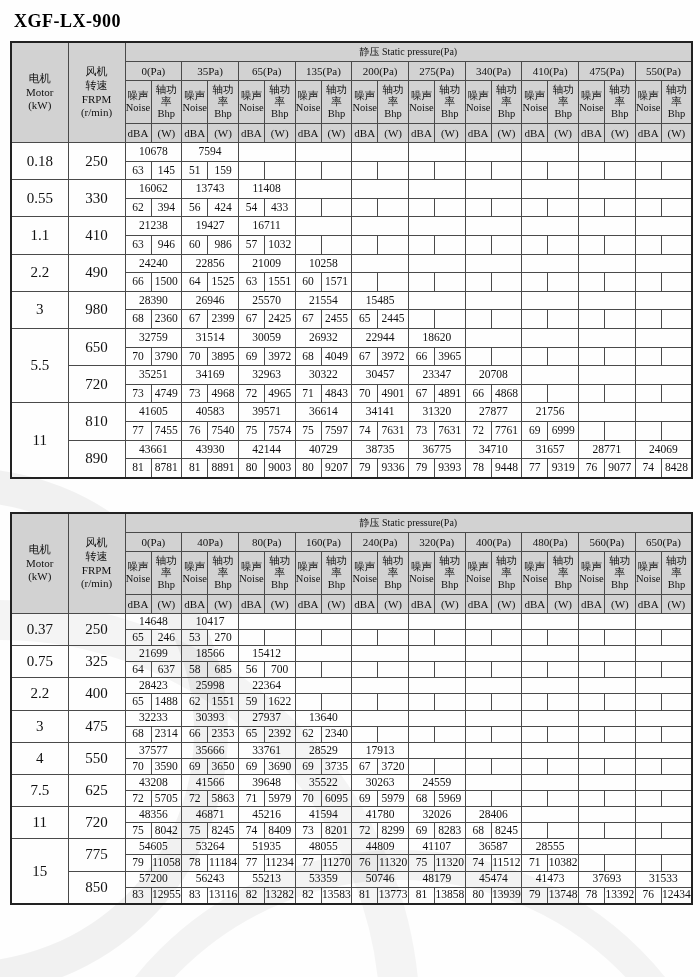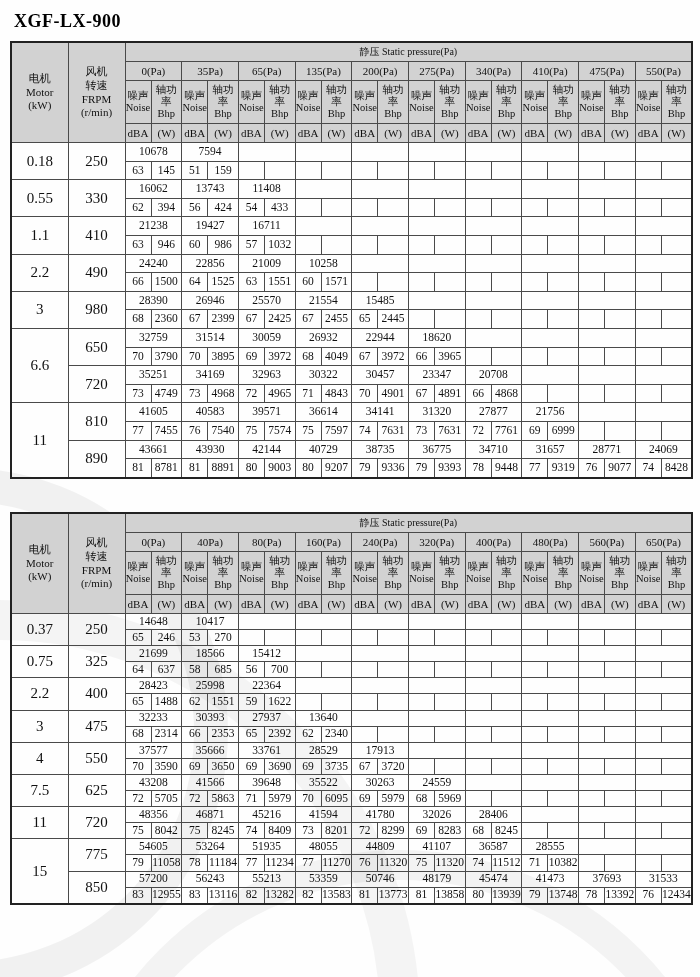--- a/index.html
+++ b/index.html
@@ -384,21 +384,21 @@
               <td></td>
               <td></td>
               <td></td>
               <td></td>
               <td></td>
               <td></td>
               <td></td>
               <td></td>
             </tr>
             <tr class="arow">
-              <td class="lbl" rowspan="4">6.6</td>
+              <td class="lbl" rowspan="4">5.5</td>
               <td class="lbl" rowspan="2">650</td>
               <td colspan="2">32759</td>
               <td colspan="2">31514</td>
               <td colspan="2">30059</td>
               <td colspan="2">26932</td>
               <td colspan="2">22944</td>
               <td colspan="2">18620</td>
               <td colspan="2"></td>
               <td colspan="2"></td>
               <td colspan="2"></td>

